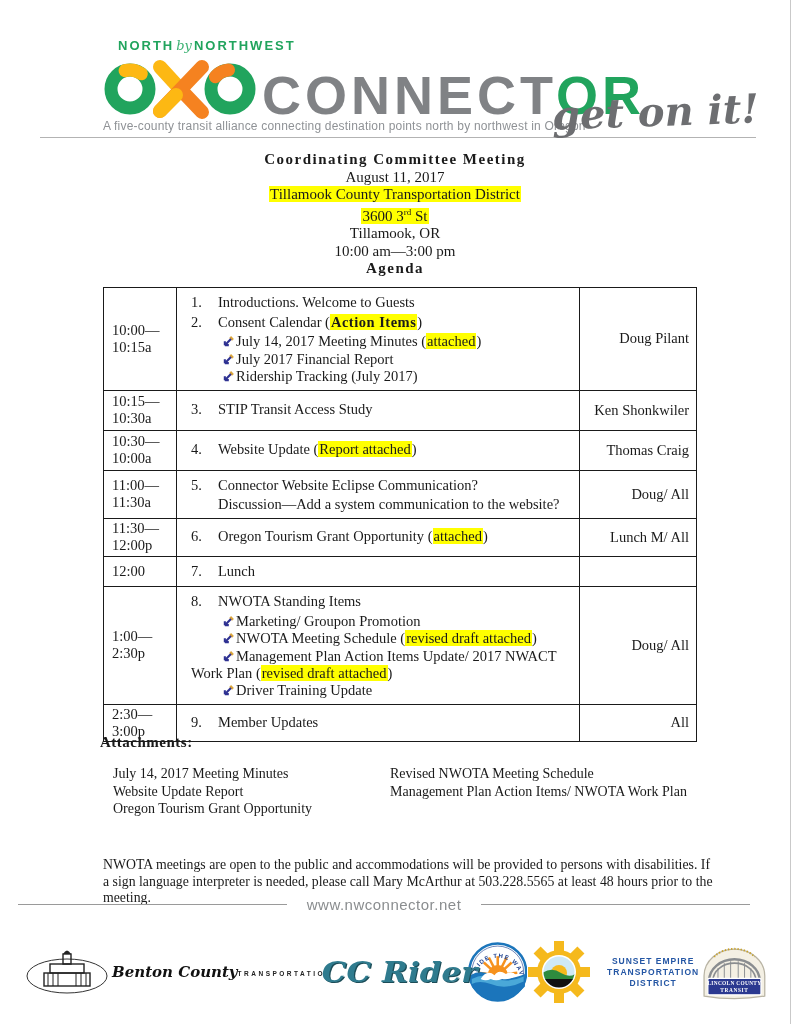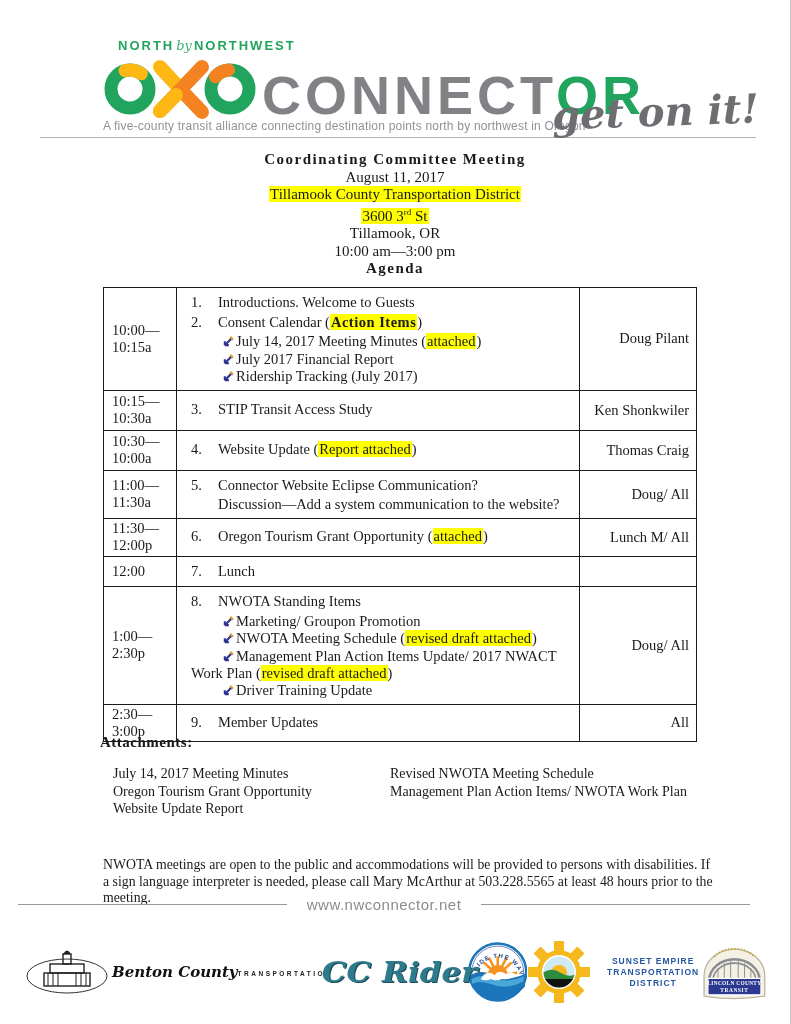--- a/index.html
+++ b/index.html
@@ -346,22 +346,22 @@
             </div>
       </td>
       <td class="who">All</td>
     </tr>
   </tbody>
     </table>
 
   <div class="attachments-heading">Attachments:</div>
   <div class="att-col att-col1">
     <div>July 14, 2017 Meeting Minutes</div>
+    <div>Website Update Report</div>
     <div>Oregon Tourism Grant Opportunity</div>
-    <div>Website Update Report</div>
   </div>
   <div class="att-col att-col2">
     <div>Revised NWOTA Meeting Schedule</div>
     <div>Management Plan Action Items/ NWOTA Work Plan</div>
   </div>
 
   <p class="disclaimer">NWOTA meetings are open to the public and accommodations will be provided to persons with disabilities.  If a sign language interpreter is needed, please call Mary McArthur at 503.228.5565 at least 48 hours prior to the meeting.</p>
 
   <div class="site-divider">
     <span class="line"></span>

